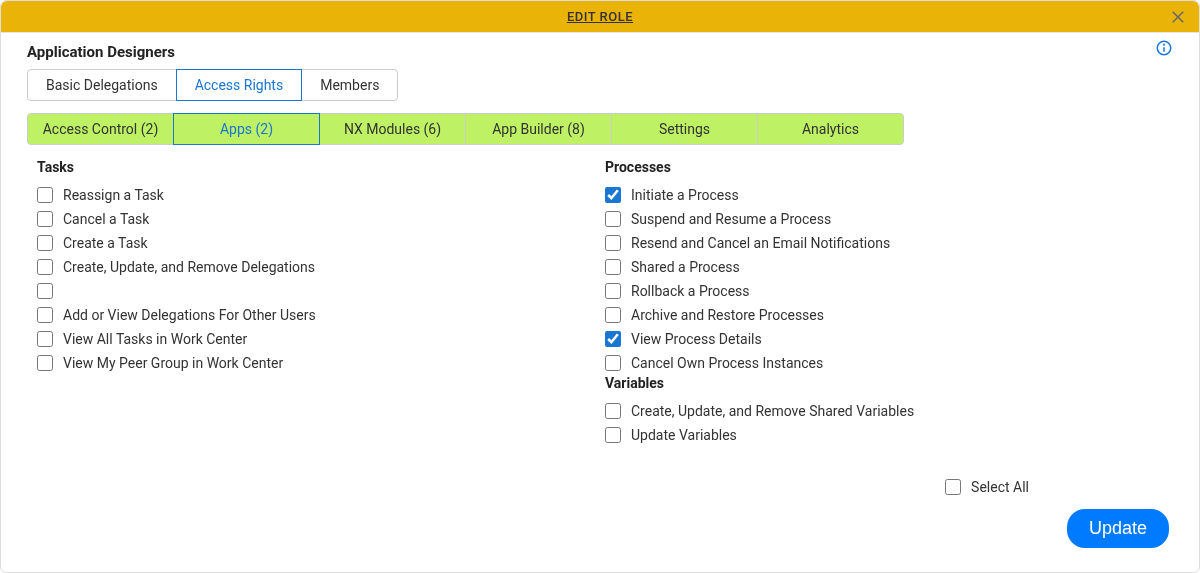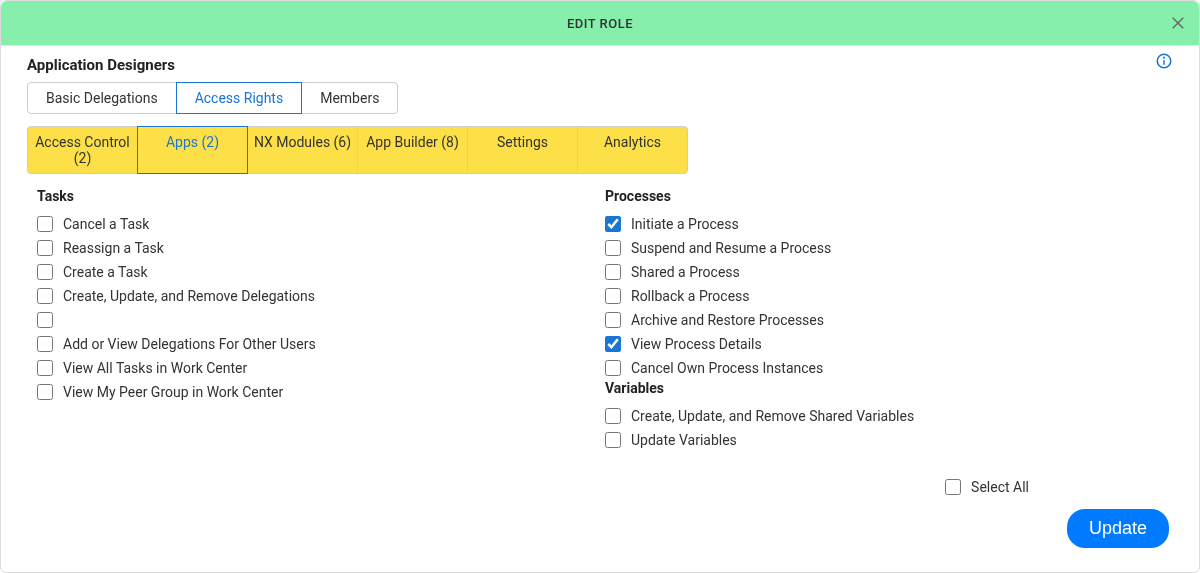--- a/index.html
+++ b/index.html
@@ -13,28 +13,29 @@
     color: #333;
     background: #fff;
     width: 1200px;
     height: 573px;
     overflow: hidden;
     position: relative;
     border: 1px solid #ddd;
     border-radius: 6px;
   }
   .modal-header {
-    background: #86efac;
-    height: 45px;
+    background: #eab308;
+    height: 32px;
     display: flex;
     align-items: center;
     justify-content: center;
     position: relative;
     border-bottom: 1px solid #e5e5e5;
     border-radius: 6px 6px 0 0;
+    text-decoration: underline;
   }
   .modal-title {
     font-size: 13px;
     font-weight: 500;
     letter-spacing: 0.5px;
     color: #333;
   }
   .close-icon {
     position: absolute;
     right: 12px;
@@ -90,24 +91,24 @@
     position: relative;
     z-index: 1;
   }
   .sub-tab-row {
     display: flex;
     margin-bottom: 14px;
   }
   .sub-tab {
     border: 1px solid #ccc;
     padding: 7px 0;
-    width: 111px;
+    width: 147px;
     text-align: center;
     font-size: 14px;
-    background: #fde047;
+    background: #bef264;
     cursor: pointer;
     color: #333;
     margin-left: -1px;
   }
   .sub-tab:first-child {
     margin-left: 0;
     border-radius: 4px 0 0 4px;
   }
   .sub-tab:last-child {
     border-radius: 0 4px 4px 0;
@@ -235,25 +236,25 @@
       <div class="sub-tab">Analytics</div>
     </div>
 
   <div class="scroll-area">
     <div class="columns">
       <div class="col">
         <div class="section-title">Tasks</div>
         <div id="tasks-list">
             <label class="check-row">
               <input type="checkbox" style="">
+              <span>Reassign a Task</span>
+            </label>
+            <label class="check-row">
+              <input type="checkbox" style="">
               <span>Cancel a Task</span>
-            </label>
-            <label class="check-row">
-              <input type="checkbox" style="">
-              <span>Reassign a Task</span>
             </label>
             <label class="check-row">
               <input type="checkbox" style="">
               <span>Create a Task</span>
             </label>
             <label class="check-row">
               <input type="checkbox" style="">
               <span>Create, Update, and Remove Delegations</span>
             </label>
             <label class="check-row">
@@ -276,20 +277,24 @@
       <div class="col">
         <div class="section-title">Processes</div>
         <div id="processes-list">
             <label class="check-row">
               <input type="checkbox" checked="" style="">
               <span>Initiate a Process</span>
             </label>
             <label class="check-row">
               <input type="checkbox" style="">
               <span>Suspend and Resume a Process</span>
+            </label>
+            <label class="check-row">
+              <input type="checkbox" style="">
+              <span>Resend and Cancel an Email Notifications</span>
             </label>
             <label class="check-row">
               <input type="checkbox" style="">
               <span>Shared a Process</span>
             </label>
             <label class="check-row">
               <input type="checkbox" style="">
               <span>Rollback a Process</span>
             </label>
             <label class="check-row">

